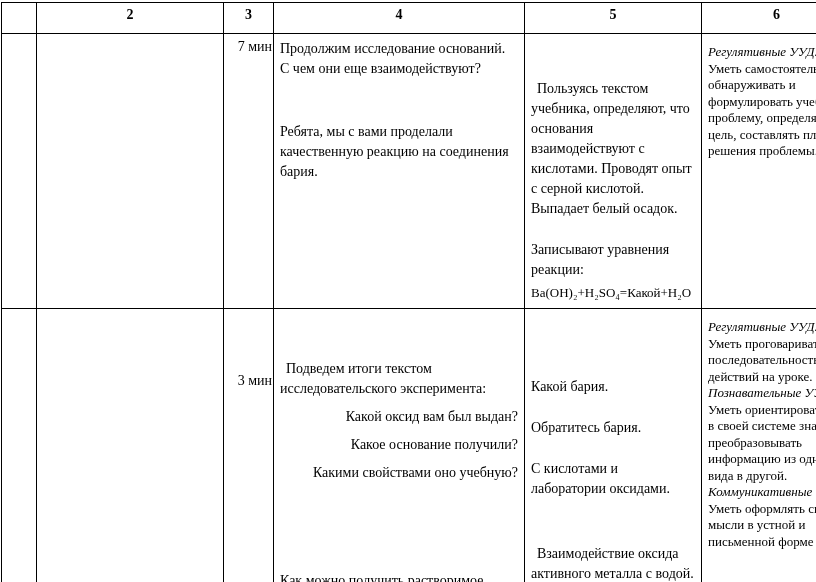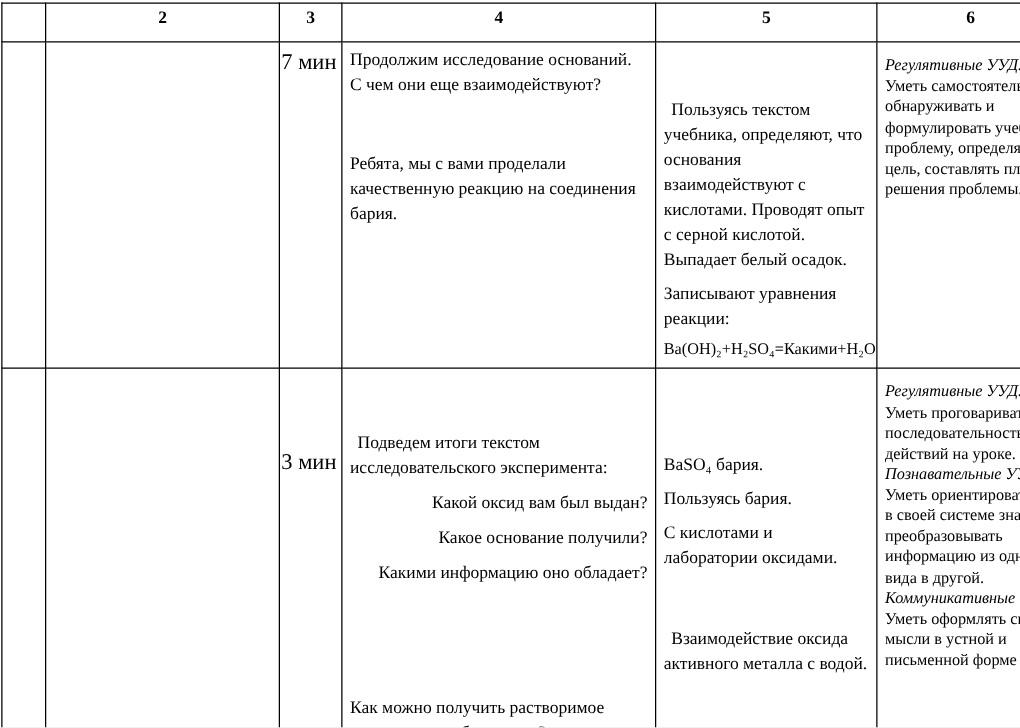--- a/index.html
+++ b/index.html
@@ -23,32 +23,32 @@
     overflow:hidden;
   }
   tr.hdr td{
     height:26px;
     text-align:center;
     font-weight:bold;
     font-size:14px;
     padding:4px 2px 0 2px;
   }
   td.cell{padding:5px 6px;}
-  td.c-time{text-align:left;padding-top:5px;font-size:18px;}
+  td.c-time{text-align:right;padding-top:5px;font-size:14px;}
   td.c-time.low{padding-top:64px;}
   tr.r1 td{height:194px;}
   tr.r2 td{height:380px;}
   p{margin:0;font-size:14px;line-height:20px;}
   td.c6 p{font-size:13px;line-height:16.5px;}
   td.c6{padding:10px 6px 5px 6px;}
   td.pt10{padding-top:10px;}
   .it{font-style:italic;}
   .indent{text-indent:6px;margin-top:40px;}
   .mt3{margin-top:3px;}
-  .mt7{margin-top:7px;}
+  .mt7{margin-top:21px;}
   .mt8{margin-top:8px;text-align:right;}
   .mt40{margin-top:59px;}
   .mt58{margin-top:58px;}
   .mt62{margin-top:45px;}
   .mt80{margin-top:43px;}
   .mt88{margin-top:88px;}
   .eq{font-size:13px;white-space:nowrap;}
 </style>
 </head>
 <body>
@@ -78,43 +78,43 @@
       <td></td>
       <td></td>
       <td class="c-time">7 мин</td>
       <td class="cell">
         <p>Продолжим исследование оснований. С чем они еще взаимодействуют?</p>
         <p class="mt80">Ребята, мы с вами проделали качественную реакцию на соединения бария.</p>
       </td>
       <td class="cell">
         <p class="indent">Пользуясь текстом учебника, определяют, что основания взаимодействуют с кислотами. Проводят опыт с серной кислотой. Выпадает белый осадок.</p>
         <p class="mt7">Записывают уравнения реакции:</p>
-        <p class="mt3 eq">Ba(OH)₂+H₂SO₄=Какими+H₂O</p>
+        <p class="mt3 eq">Ba(OH)₂+H₂SO₄=Какой+H₂O</p>
       </td>
       <td class="c6">
         <p class="it">Регулятивные УУД.</p>
         <p>Уметь самостоятельно обнаруживать и формулировать учебную проблему, определять цель, составлять план решения проблемы.</p>
       </td>
     </tr>
 
     <tr class="r2">
       <td></td>
       <td></td>
       <td class="c-time low">3 мин</td>
       <td class="cell pt10">
         <p class="indent">Подведем итоги текстом исследовательского эксперимента:</p>
         <p class="mt8">Какой оксид вам был выдан?</p>
         <p class="mt8">Какое основание получили?</p>
-        <p class="mt8">Какими информацию оно обладает?</p>
+        <p class="mt8">Какими свойствами оно учебную?</p>
         <p class="mt88">Как можно получить растворимое основание в лаборатории?</p>
         <p class="mt40">Обратитесь к тестам учебника:</p>
       </td>
       <td class="cell pt10">
-        <p class="mt58">BaSO₄ бария.</p>
-        <p class="mt7">Пользуясь бария.</p>
+        <p class="mt58">Какой бария.</p>
+        <p class="mt7">Обратитесь бария.</p>
         <p class="mt7">С кислотами и лаборатории оксидами.</p>
         <p class="mt62 indent">Взаимодействие оксида активного металла с водой.</p>
       </td>
       <td class="c6">
         <p class="it">Регулятивные УУД.</p>
         <p>Уметь проговаривать последовательность действий на уроке.</p>
         <p class="it">Познавательные УУД.</p>
         <p>Уметь ориентироваться в своей системе знаний: преобразовывать информацию из одного вида в другой.</p>
         <p class="it">Коммуникативные УУД.</p>
         <p>Уметь оформлять свои мысли в устной и письменной форме</p>

